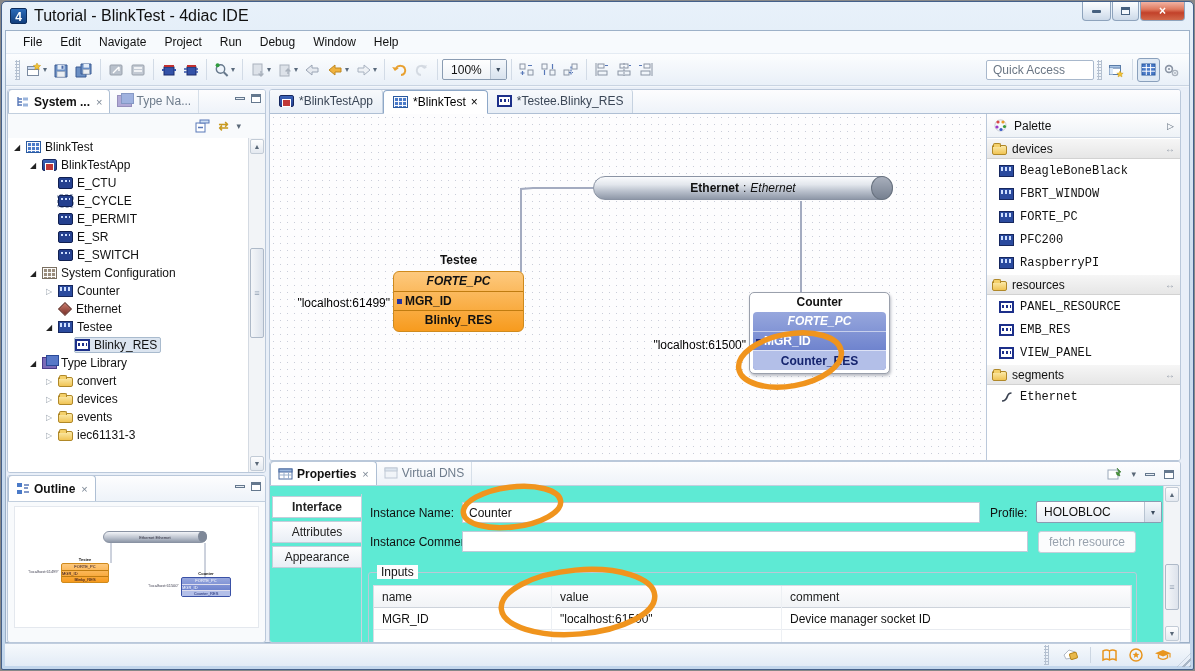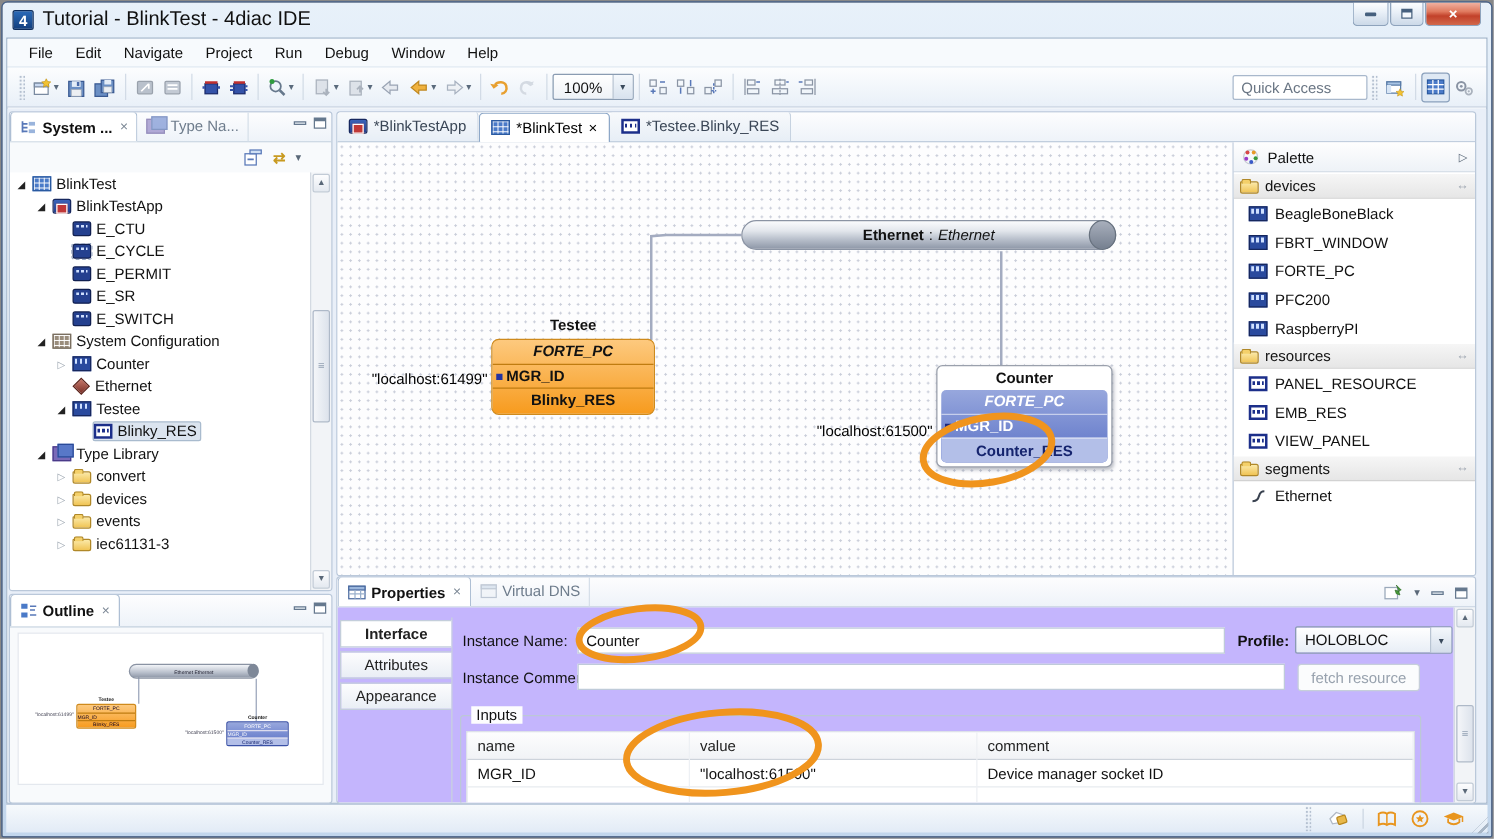--- a/index.html
+++ b/index.html
@@ -148,26 +148,26 @@
   .dev-counter .drow + .drow { border-top:1px solid rgba(255,255,255,.55); }
   .dev-counter .res { background:#b3bfe8; color:#15246e; height:20px; line-height:20px; }
 
   
   .palette { position:absolute; right:0; top:24px; width:194px; bottom:0; background:#fff; border-left:1px solid #bac8da; }
   .pal-head { height:24px; display:flex; align-items:center; gap:6px; padding:0 6px; background:linear-gradient(#fefefe,#eef2f7); border-bottom:1px solid #cdd6e2; }
   .pal-head .cap { flex:1; }
   .pal-group { height:21px; display:flex; align-items:center; gap:5px; padding:0 5px; background:linear-gradient(#f6f6f6,#e6e6e6); border-bottom:1px solid #d2d2d2; border-top:1px solid #fff; }
   .pal-group .cap { flex:1; }
   .pal-pinicon { color:#9aa2ae; font-size:10px; }
-  .pal-item { height:23px; display:flex; align-items:center; gap:6px; padding:0 6px 0 12px; }
+  .pal-item { height:23px; display:flex; align-items:center; gap:6px; padding:0 6px 0 12px;font-family:Liberation Mono, monospace; }
 
   
   .view-props { left:263px; top:374px; width:912px; height:182px; background:#fdfdfe; }
   .props-tabs { height:24px; display:flex; align-items:flex-end; background:linear-gradient(#fdfdfe,#eef3f9); border-bottom:1px solid #c2cfde; position:relative; }
-  .props-body { position:absolute; left:0; right:17px; top:24px; bottom:0; background:#c4b5fd; }
+  .props-body { position:absolute; left:0; right:17px; top:24px; bottom:0; background:#5eead4; }
   .sidetabs { position:absolute; left:0; top:8px; width:92px; bottom:0; border-right:1px solid #c8d2de; padding:2px 0 0 2px; }
   .sidetab { height:22px; line-height:20px; text-align:center; margin:0 0 3px 0; border:1px solid #c4cedb; border-right:none;
              background:linear-gradient(#fdfdfe,#e9eef5); color:#222; }
   .sidetab.active { font-weight:bold; background:#fff; }
   .fields { position:absolute; left:92px; right:0; top:0; bottom:0; }
   .flabel { position:absolute; color:#111; }
   .finput { position:absolute; height:21px; border:1px solid #bfcbd9; background:#fff; padding:0 6px; font-size:12px; font-family:"Liberation Sans",sans-serif; color:#111; }
   .profile-combo { position:absolute; display:flex; align-items:center; height:22px; border:1px solid #8a9cb2; background:linear-gradient(#fff,#e8eef6); border-radius:2px; }
   .profile-combo .val { flex:1; padding:0 7px; }
   .profile-combo .arr { width:17px; align-self:stretch; display:flex; align-items:center; justify-content:center; border-left:1px solid #b8c4d2;
@@ -738,21 +738,21 @@
 
         <div class="props-body">
           <div class="sidetabs">
             <div class="sidetab active">Interface</div>
             <div class="sidetab">Attributes</div>
             <div class="sidetab">Appearance</div>
           </div>
           <div class="fields">
             <span class="flabel" style="left:8px;top:20px;">Instance Name:</span>
             <input class="finput" style="left: 100px; top: 16px; width: 518px;" type="text" value="Counter">
-            <span class="flabel" style="left:628px;top:20px;font-weight:bold;">Profile:</span>
+            <span class="flabel" style="left:628px;top:20px;">Profile:</span>
             <div class="profile-combo" style="left:674px;top:15px;width:126px;">
               <span class="val">HOLOBLOC</span>
               <span class="arr">▾</span>
             </div>
             <span class="flabel" style="left:8px;top:49px;">Instance Comment:</span>
             <input class="finput" style="left: 100px; top: 45px; width: 566px;" type="text" value="">
             <div class="fetch-btn" style="left:676px;top:45px;">fetch resource</div>
 
             <div class="groupbox" style="left:6px;right:26px;top:86px;bottom:-2px;">
               <span class="legend">Inputs</span>

